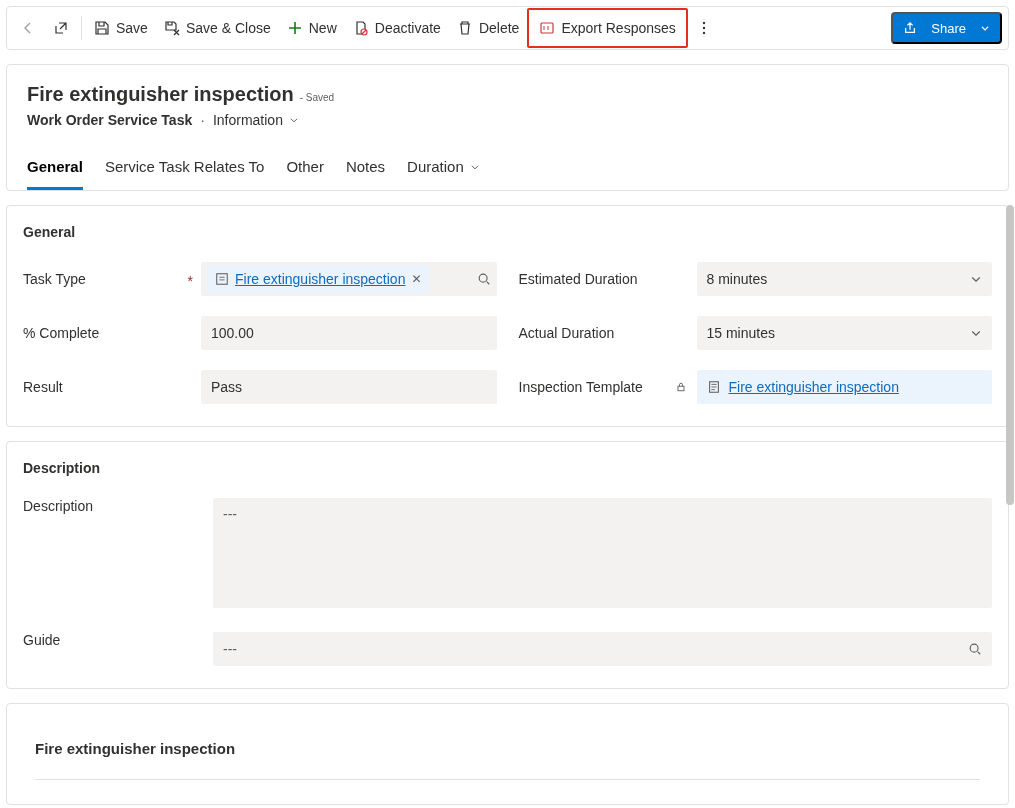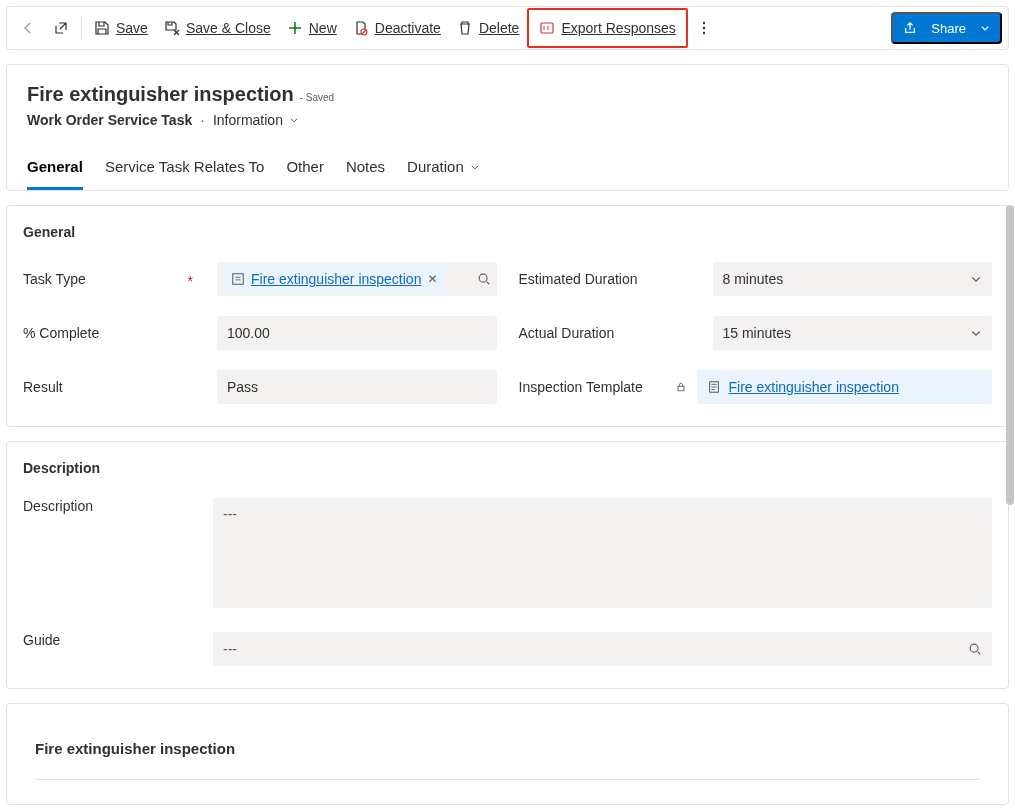--- a/index.html
+++ b/index.html
@@ -39,21 +39,20 @@
     align-items: center;
     gap: 6px;
     height: 32px;
     padding: 0 8px;
     border: none;
     background: transparent;
     color: var(--text);
     font-size: 14px;
     cursor: pointer;
     border-radius: 2px;
-    text-decoration: underline;
   }
   .cmd-btn.icon-only { padding: 0 6px; width: 32px; justify-content: center; }
   .cmd-sep { width:1px; height:24px; background:var(--border); margin:0 4px; }
   .cmd-spacer { flex:1; }
   .cmd-share {
     background: var(--blue);
     color: #fff;
     border-radius: 4px;
     height: 32px;
     padding: 0 10px;
@@ -118,21 +117,21 @@
   .form-grid-2 {
     display:grid;
     grid-template-columns: 1fr 1fr;
     column-gap: 22px;
     row-gap: 20px;
   }
   .field {
     display:grid;
     grid-template-columns: 170px 1fr;
     align-items:center;
-    gap:24px;
+    gap:8px;
   }
   .field .label { font-size:14px; color:var(--text); position:relative; }
   .req { color: var(--red); position:absolute; right:0; top:2px; font-size:14px; }
   .lock-slot { width:16px; display:flex; justify-content:center; color: var(--text-muted); }
   .field-with-lock {
     display:grid;
     grid-template-columns: 150px 20px 1fr;
     align-items:center;
     gap:4px;
   }

